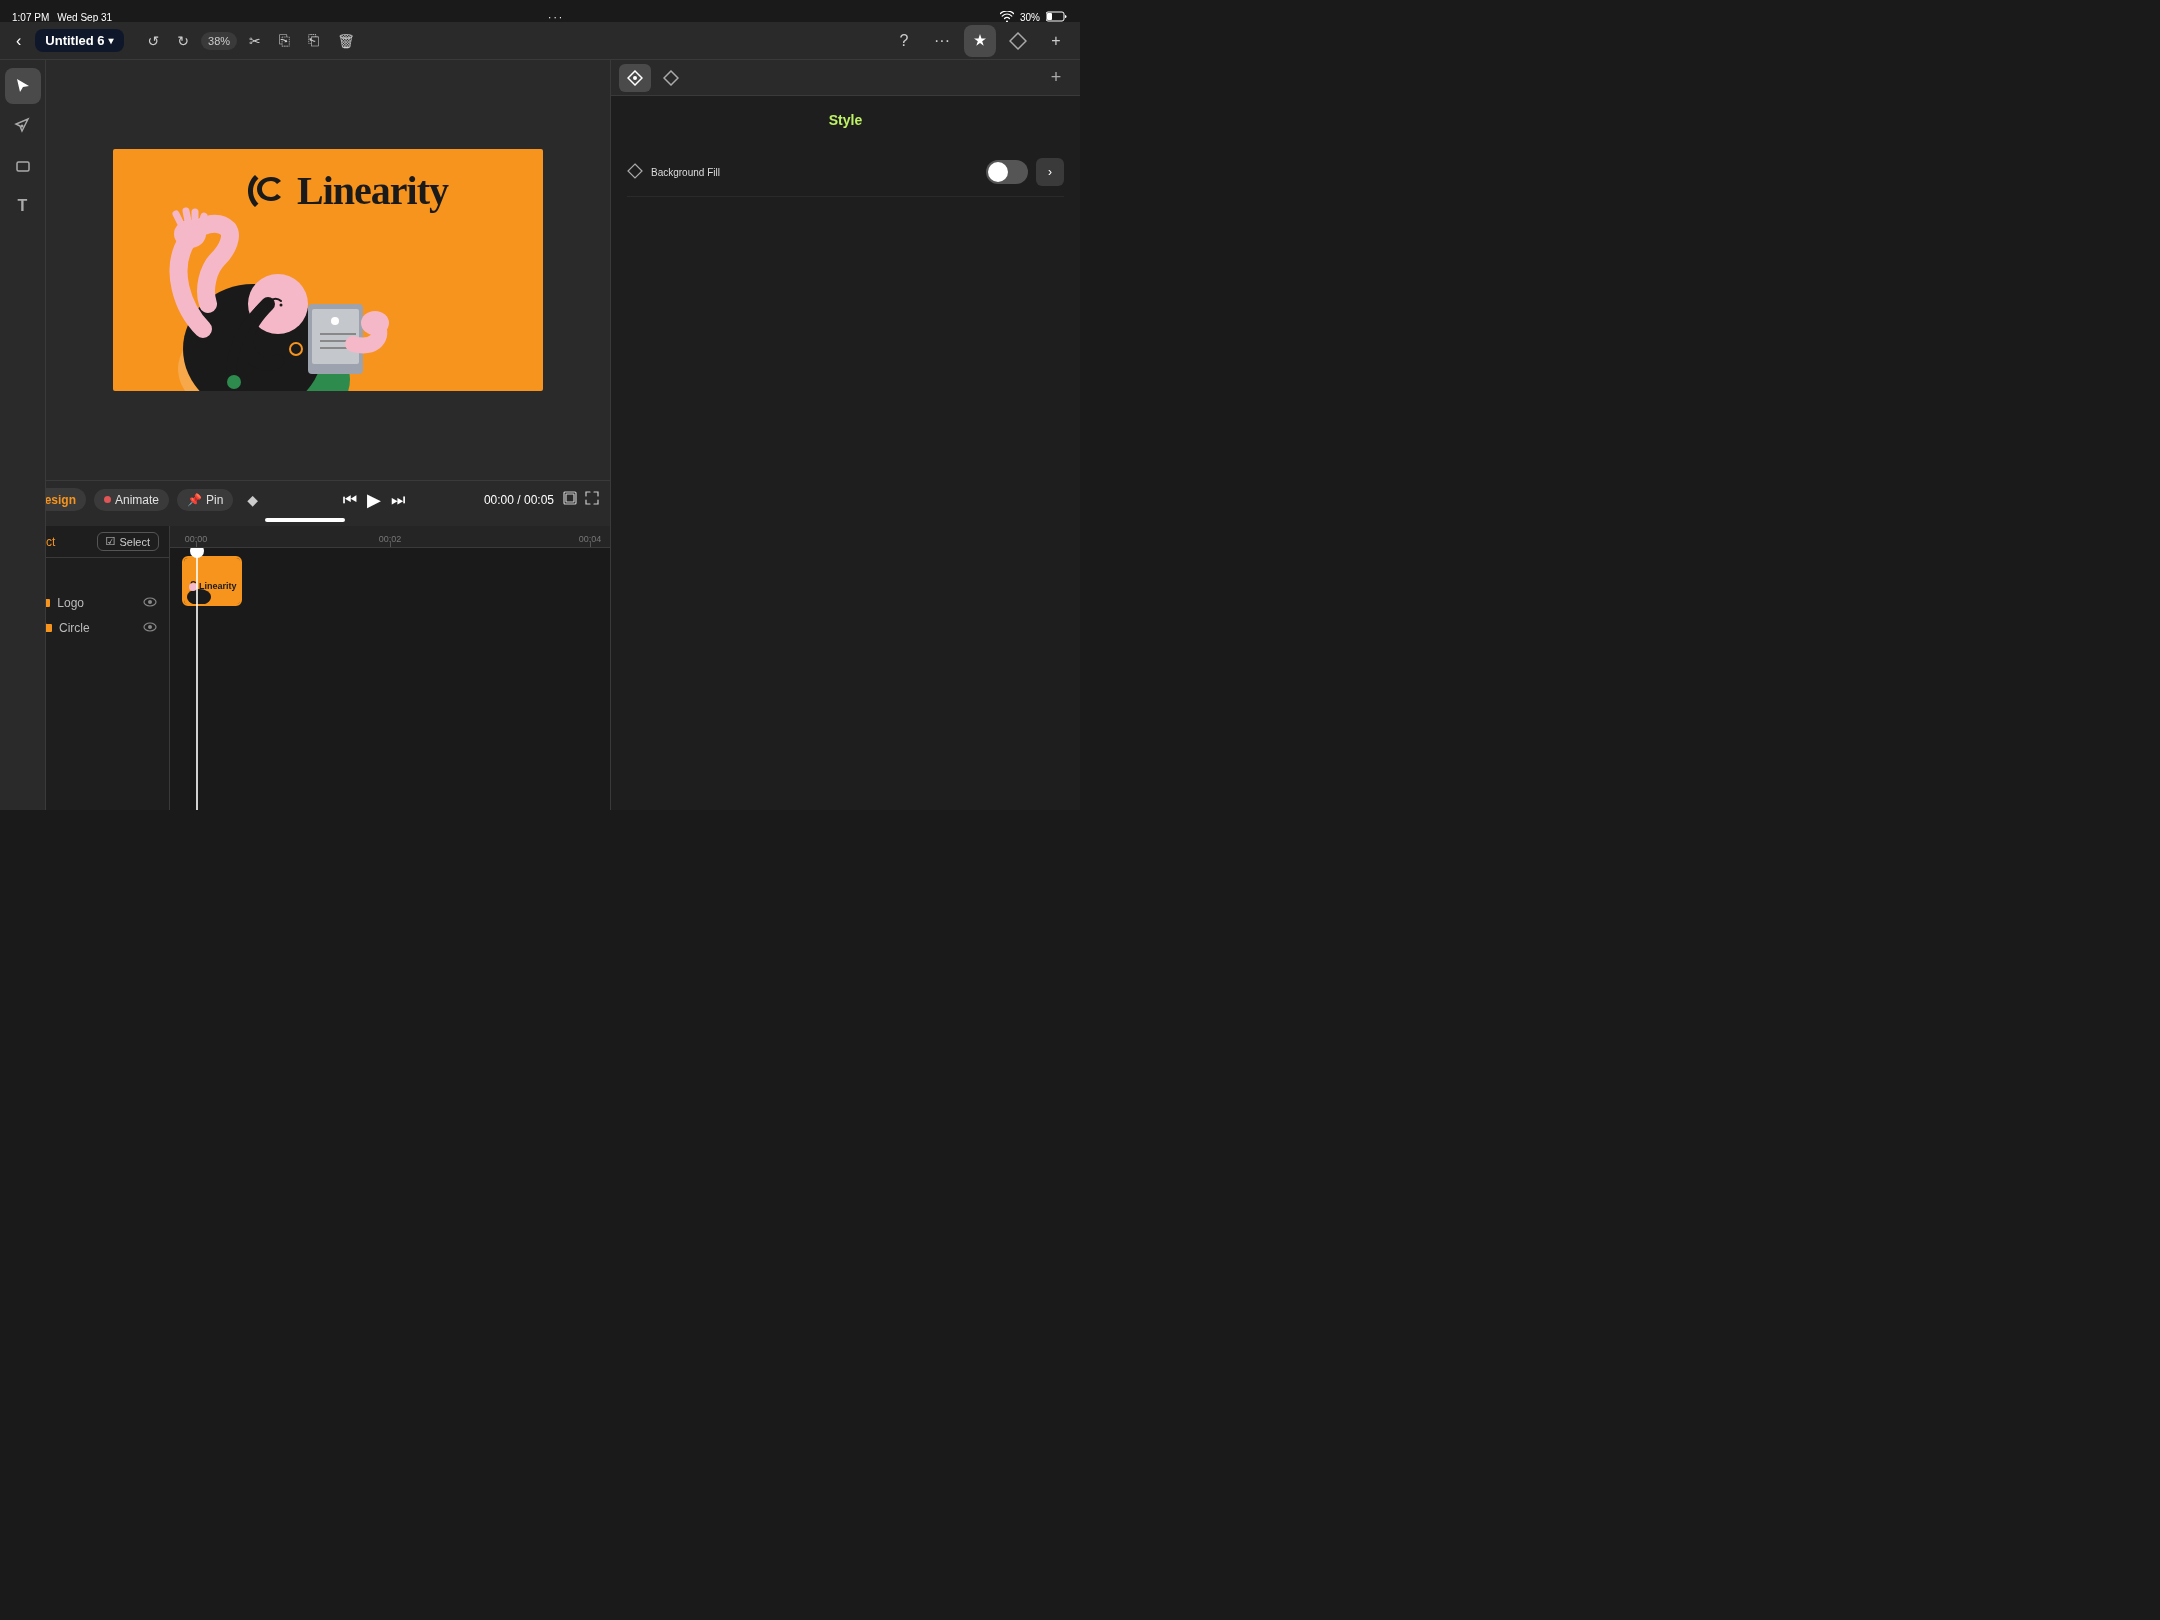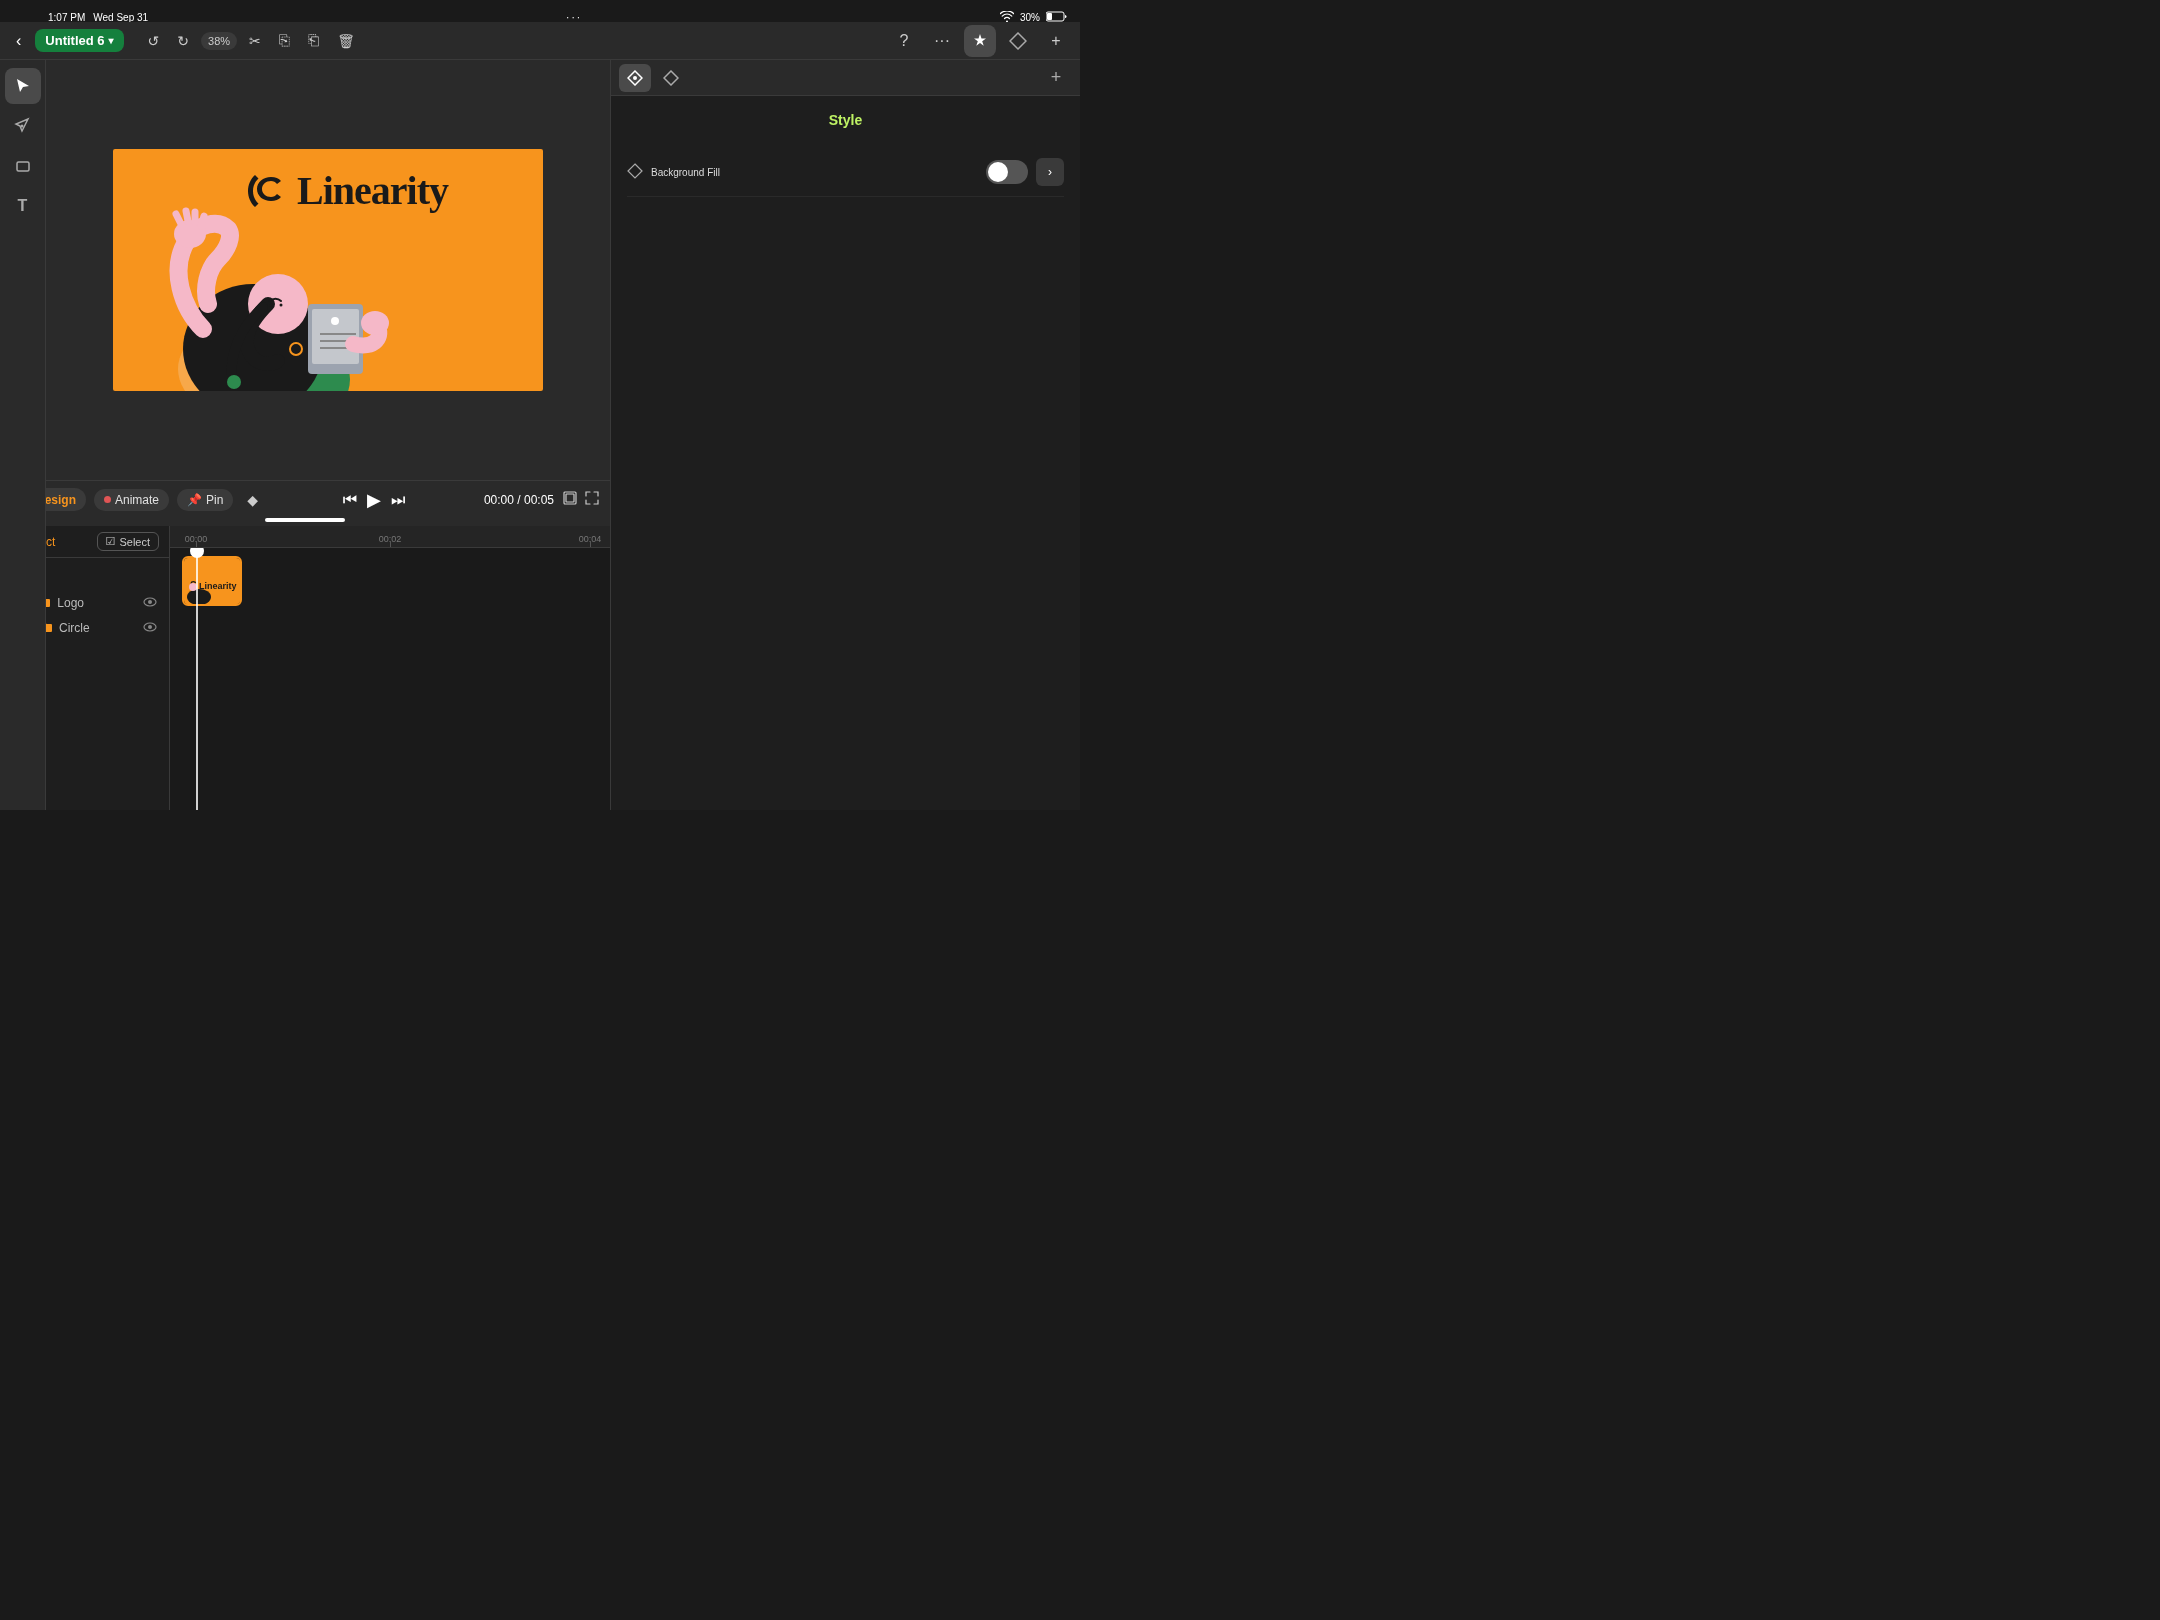--- a/index.html
+++ b/index.html
@@ -19,21 +19,20 @@
       top: 0; left: 0; right: 0;
       height: 35px;
       background: #1a1a1a;
       display: flex;
       align-items: center;
       justify-content: space-between;
       padding: 0 12px;
       font-size: 10px;
       color: #fff;
       z-index: 100;
-      margin-left: 36px;
     }
     .status-bar-left { display: flex; gap: 8px; align-items: center; }
     .status-bar-right { display: flex; gap: 6px; align-items: center; }
 
     
     .top-toolbar {
       position: absolute;
       top: 22px; left: 0; right: 0;
       height: 38px;
       background: #2a2a2a;
@@ -58,21 +57,21 @@
     }
     .back-btn {
       background: none;
       border: none;
       color: #fff;
       cursor: pointer;
       padding: 4px 8px;
       font-size: 16px;
     }
     .project-title {
-      background: #15803d;
+      background: #0f172a;
       border: none;
       color: #fff;
       padding: 4px 10px;
       border-radius: 8px;
       font-size: 13px;
       font-weight: 600;
       cursor: pointer;
       display: flex;
       align-items: center;
       gap: 4px;

